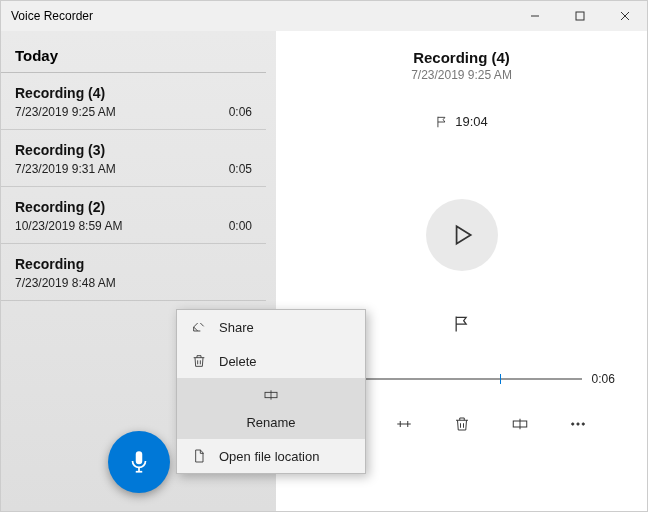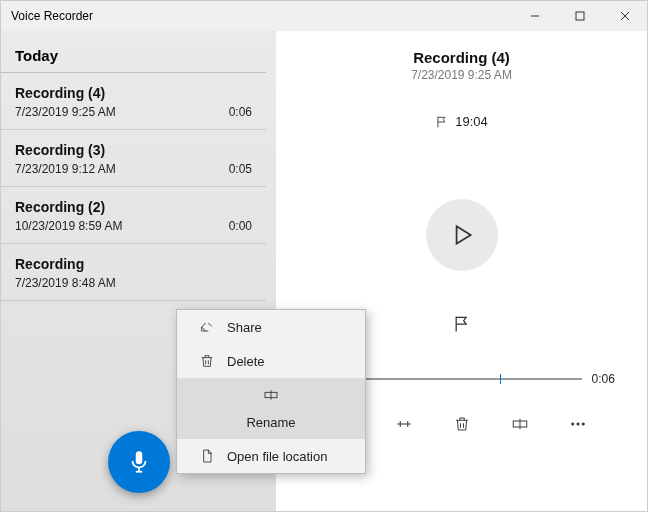--- a/index.html
+++ b/index.html
@@ -15,21 +15,21 @@
   .rec { padding:12px 14px 10px; border-bottom:1px solid rgba(0,0,0,.12); margin-right:10px;}
   .rec .row1 { display:flex; }
   .rec .name { font-size:14px; font-weight:600; color:#111; }
   .rec .row2 { display:flex; justify-content:space-between; margin-top:4px; align-items:center;}
   .rec .ts { font-size:12px; color:#222; }
   .rec .dur { font-size:12px; color:#222; }
   .recbtn-wrap { display:flex; justify-content:center; padding:12px 0 18px; }
   .recbtn { width:62px; height:62px; border-radius:50%; background:#0078d7; display:flex; align-items:center; justify-content:center; box-shadow:0 3px 10px rgba(0,0,0,.35); }
   .recbtn svg { fill:#fff; }
   .context-menu { position:absolute; left:175px; top:278px; width:190px; background:#f2f2f2; border:1px solid #bcbcbc; box-shadow:3px 3px 10px rgba(0,0,0,.25); z-index:10; font-size:13px; }
-  .context-menu .mi { display:flex; align-items:center; gap:12px; padding:9px 22px; color:#222; }
+  .context-menu .mi { display:flex; align-items:center; gap:12px; padding:9px 14px; color:#222; }
   .context-menu .mi.hover { background:#dcdcdc;flex-direction:column; }
   .context-menu .mi svg { width:16px; height:16px; stroke:#333; fill:none; stroke-width:1.3; }
   .main { flex:1; display:flex; flex-direction:column; align-items:center; background:#fff; position:relative; }
   .mtitle { text-align:center; margin-top:18px; }
   .mtitle .name { font-size:15px; font-weight:600; color:#111; }
   .mtitle .ts { font-size:12px; color:#777; margin-top:2px; }
   .marker { margin-top:32px; display:flex; align-items:center; gap:6px; font-size:13px; color:#222; }
   .play { margin-top:70px; width:72px; height:72px; border-radius:50%; background:#e9e9e9; display:flex; align-items:center; justify-content:center; }
   .flagbtn { margin-top:35px; width:42px; height:36px; display:flex; align-items:center; justify-content:center;}
   .timeline { margin-top:30px; width:320px; display:flex; align-items:center; gap:10px; position:relative;}
@@ -77,21 +77,21 @@
           <div class="row2">
               <div class="ts">7/23/2019 9:25 AM</div>
               <div class="dur">0:06</div>
             </div>
         </div>
         <div class="rec">
           <div class="row1">
               <div class="name">Recording (3)</div>
             </div>
           <div class="row2">
-              <div class="ts">7/23/2019 9:12 AM</div>
+              <div class="ts">7/23/2019 9:31 AM</div>
               <div class="dur">0:05</div>
             </div>
         </div>
         <div class="rec">
           <div class="row1">
               <div class="name">Recording (2)</div>
             </div>
           <div class="row2">
               <div class="ts">10/23/2019 8:59 AM</div>
               <div class="dur">0:00</div>

